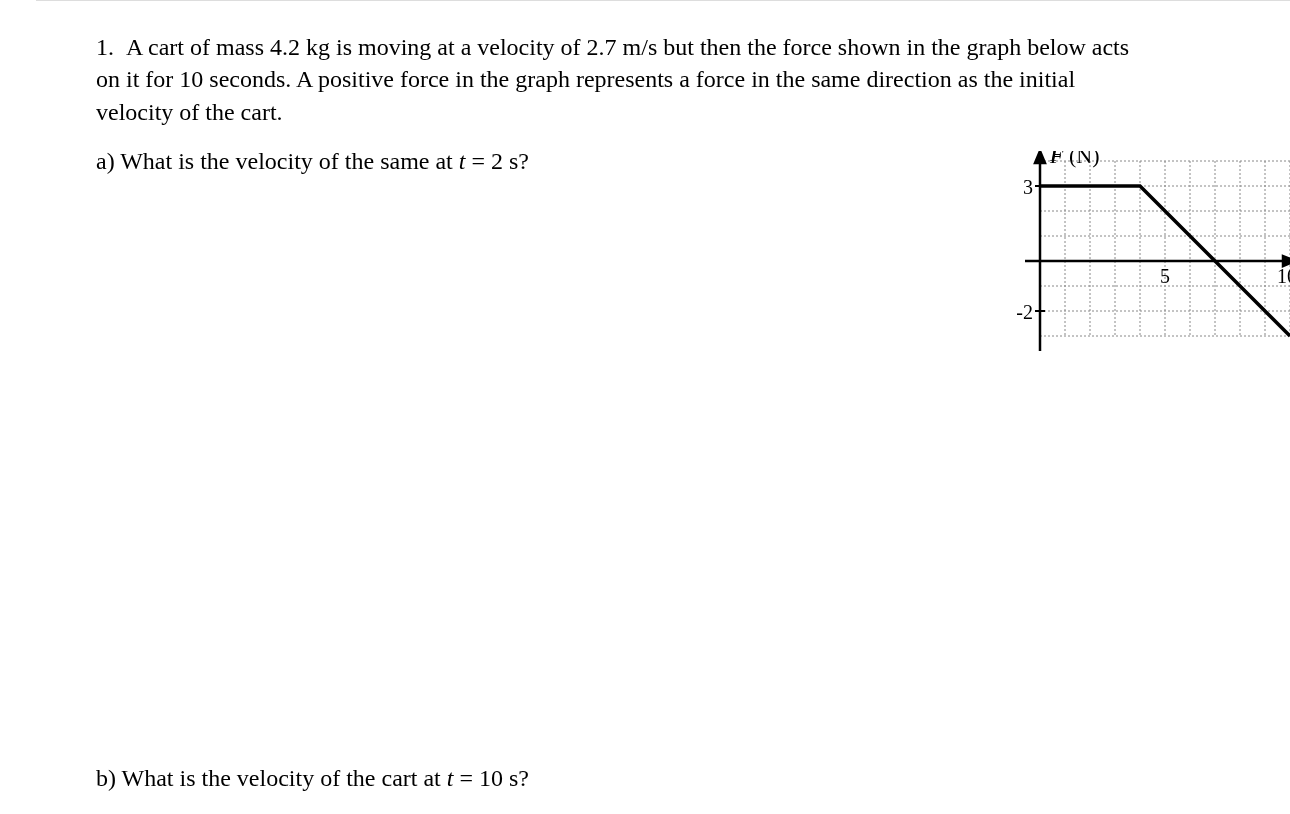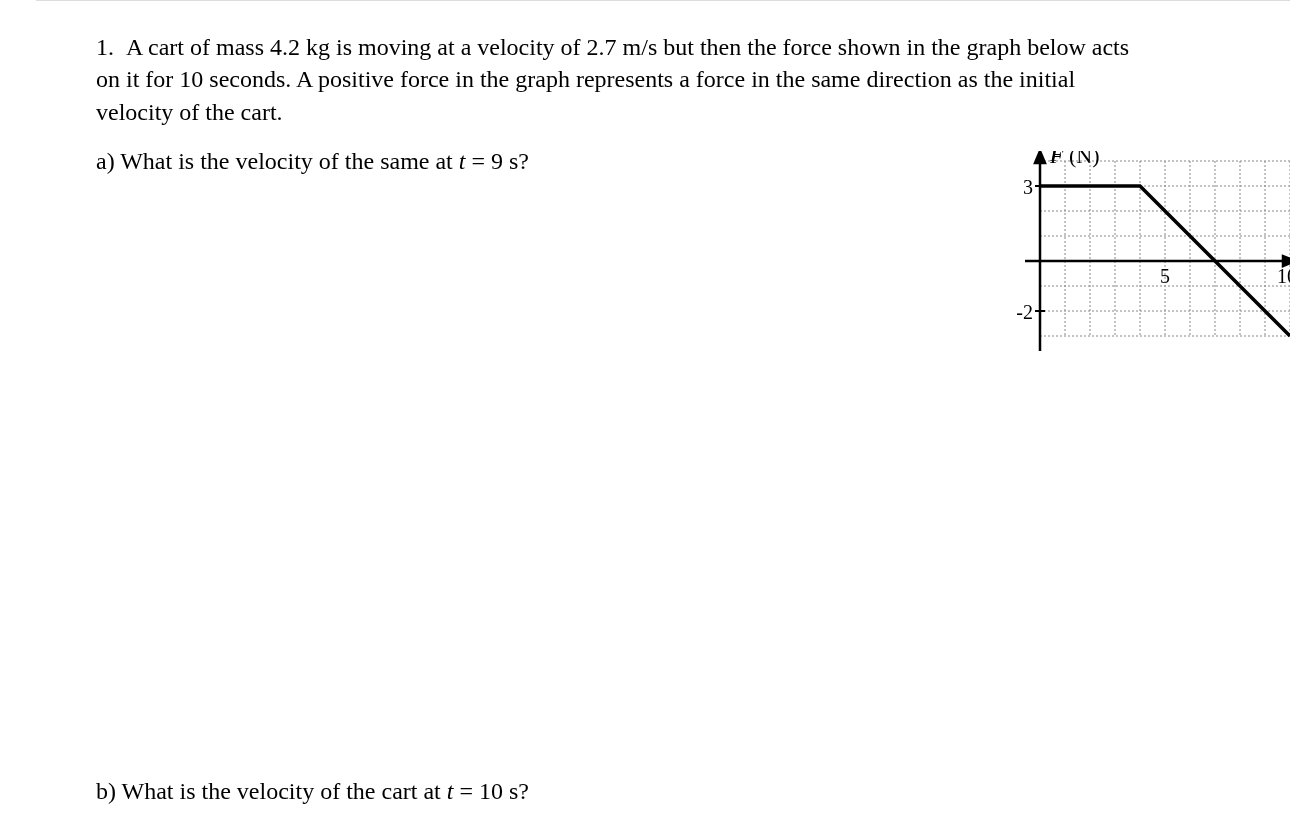--- a/index.html
+++ b/index.html
@@ -27,21 +27,21 @@
   }
   .parts {
     margin-top: 20px;
     position: relative;
   }
   .part-a {
     max-width: 700px;
   }
   .part-b {
     position: absolute;
-    bottom: 7px;
+    bottom: 20px;
     left: 60px;
   }
   .ital { font-style: italic; }
   .chart-wrap {
     position: absolute;
     top: 150px;
     right: 30px;
     width: 300px;
     height: 230px;
   }
@@ -52,21 +52,21 @@
 
 <div class="page">
 
   <div class="problem-text">
     <span>1.</span>
     &nbsp;<span>A cart of mass 4.2 kg is moving at a velocity of 2.7 m/s but then the force shown in the graph below acts on it for 10 seconds.  A positive force in the graph represents a force in the same direction as the initial velocity of the cart.</span>
   </div>
 
   <div class="parts">
     <div class="part-a">
-      <span>a) What is the velocity of the same at </span><span class="ital">t</span><span> = 9 s?</span>
+      <span>a) What is the velocity of the same at </span><span class="ital">t</span><span> = 2 s?</span>
     </div>
   </div>
 
   <div class="chart-wrap">
     <svg viewBox="0 0 300 230" width="300" height="230">
 
       <g stroke="#888" stroke-width="1" stroke-dasharray="2,2">
 
         <line x1="70" y1="10" x2="70" y2="185"></line>
         <line x1="95" y1="10" x2="95" y2="185"></line>

